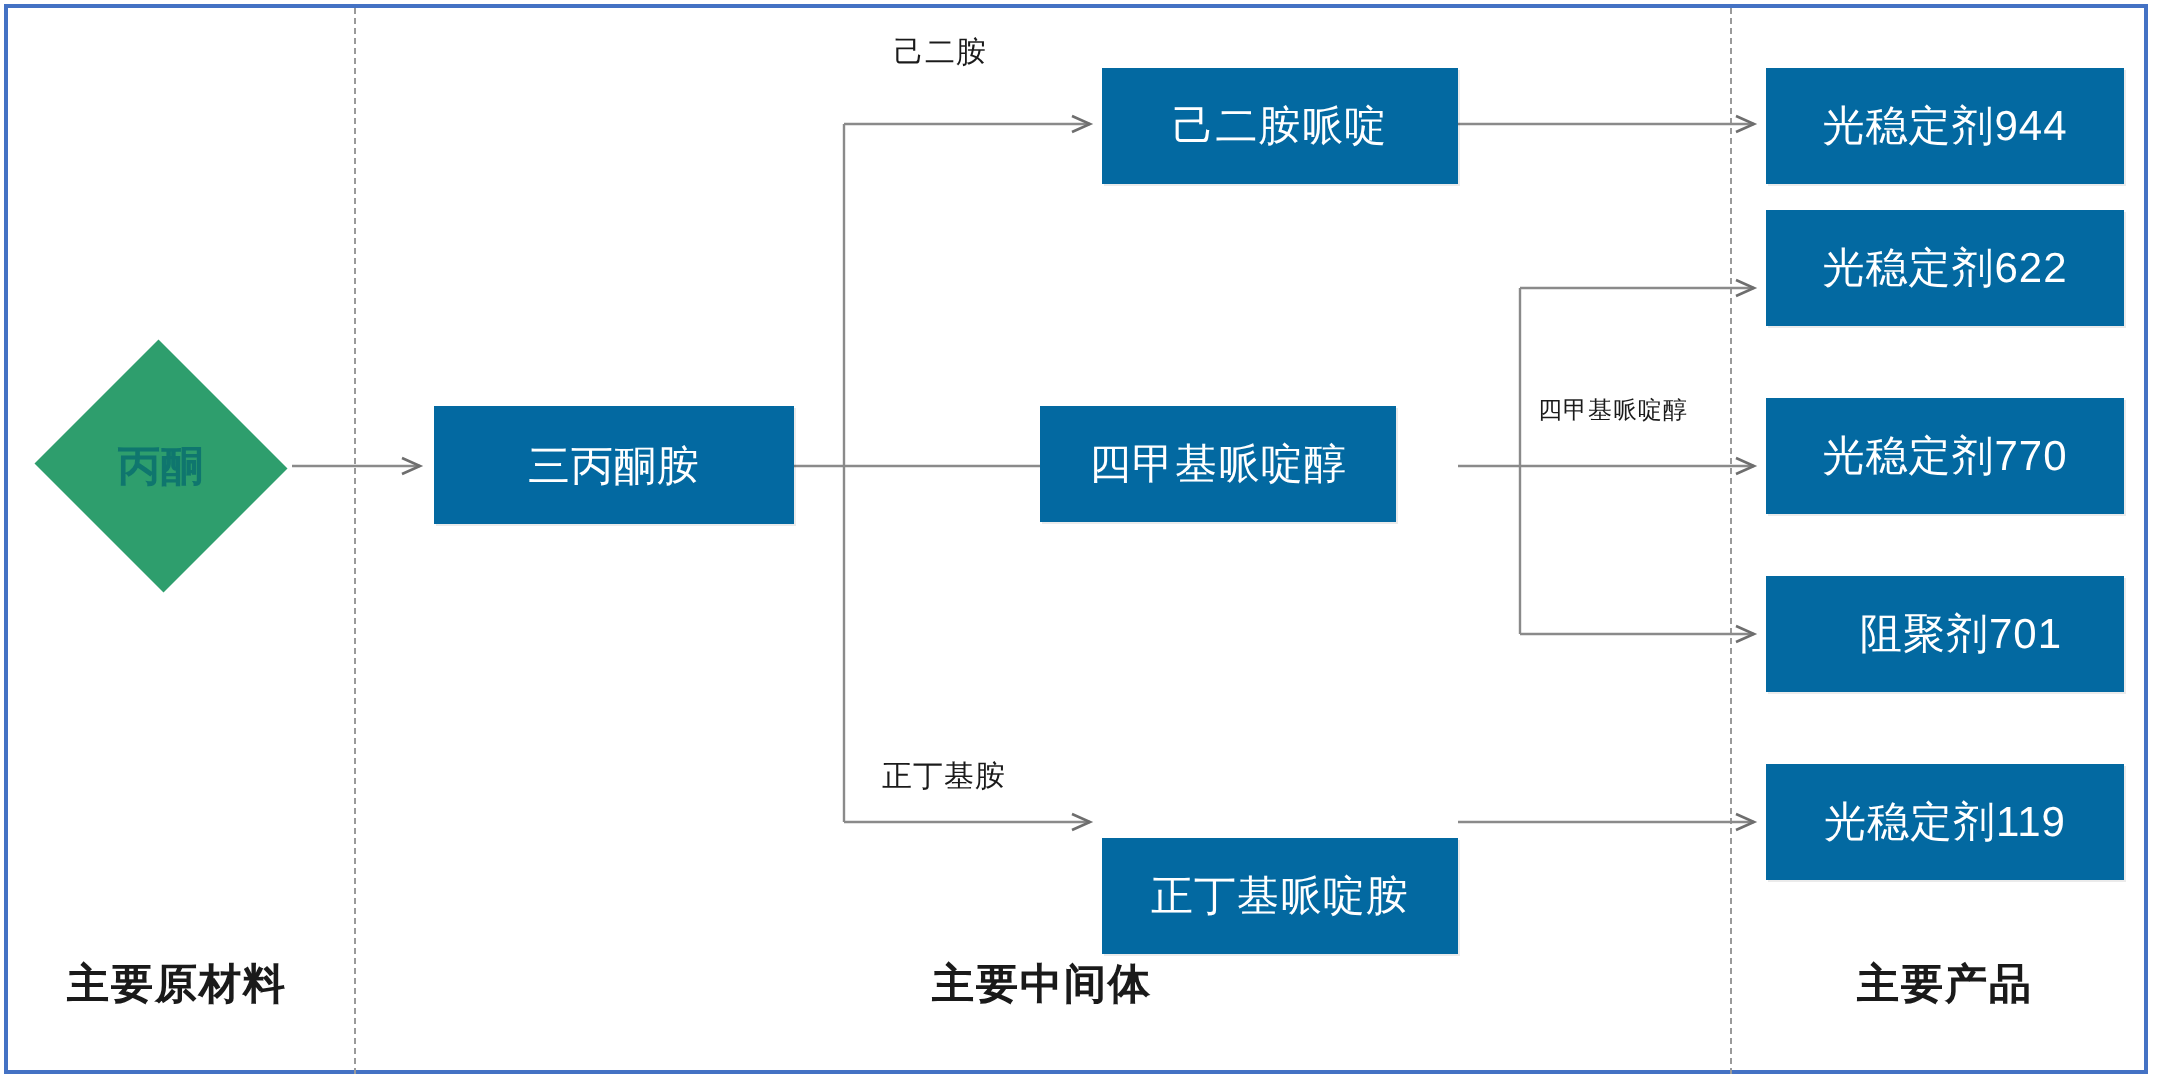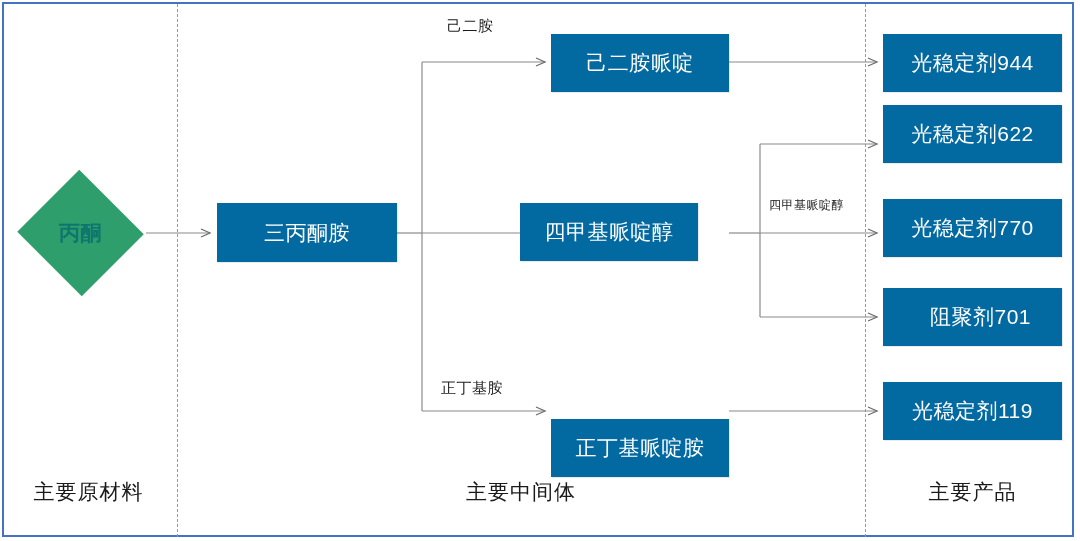--- a/index.html
+++ b/index.html
@@ -37,21 +37,21 @@
   #lane-divider-1 { left: 177px; }
   #lane-divider-2 { left: 865px; }
 
   .lane-label {
     position: absolute;
     font-size: 21px;
     color: #1a1a1a;
     letter-spacing: 1px;
     text-align: center;
     white-space: nowrap;
-    font-weight: 400;
+    font-weight: 700;
   }
   #lane-label-raw   { left: 0px;   top: 478px; width: 177px; }
   #lane-label-inter { left: 177px; top: 478px; width: 688px; }
   #lane-label-prod  { left: 865px; top: 478px; width: 215px; }
 
   .node-box {
     position: absolute;
     background: #0369a1;
     color: #ffffff;
     display: flex;

